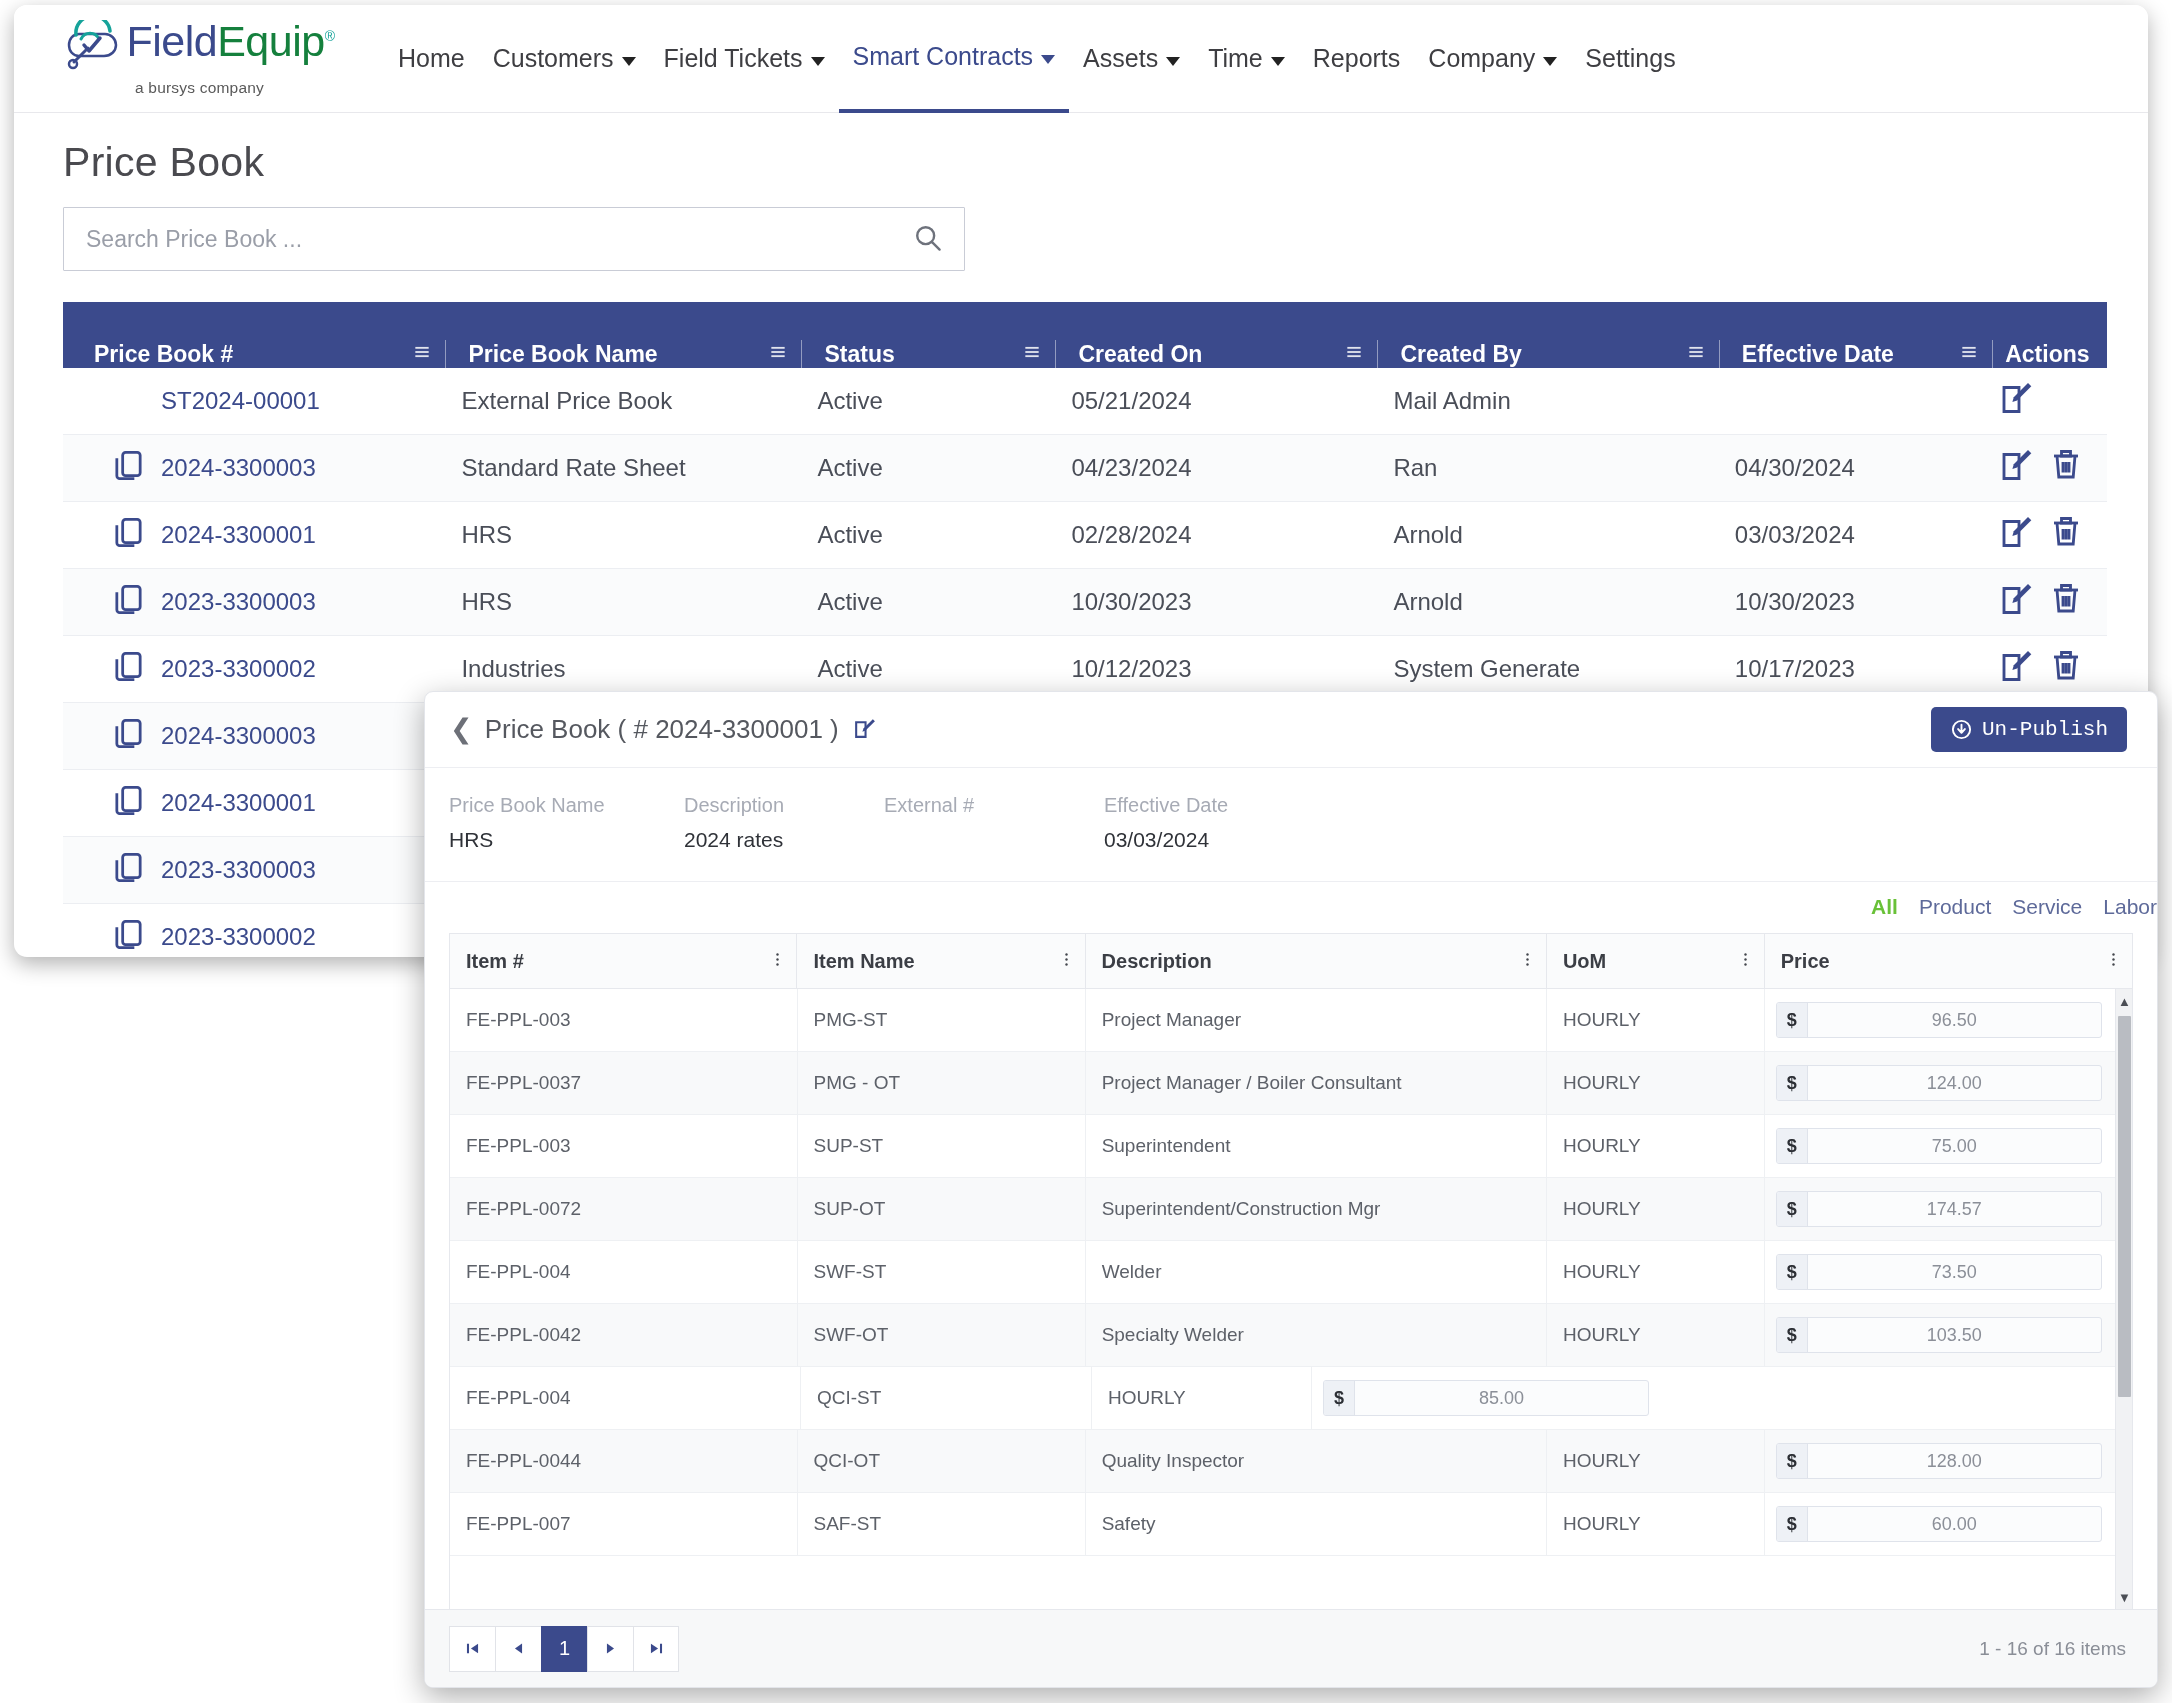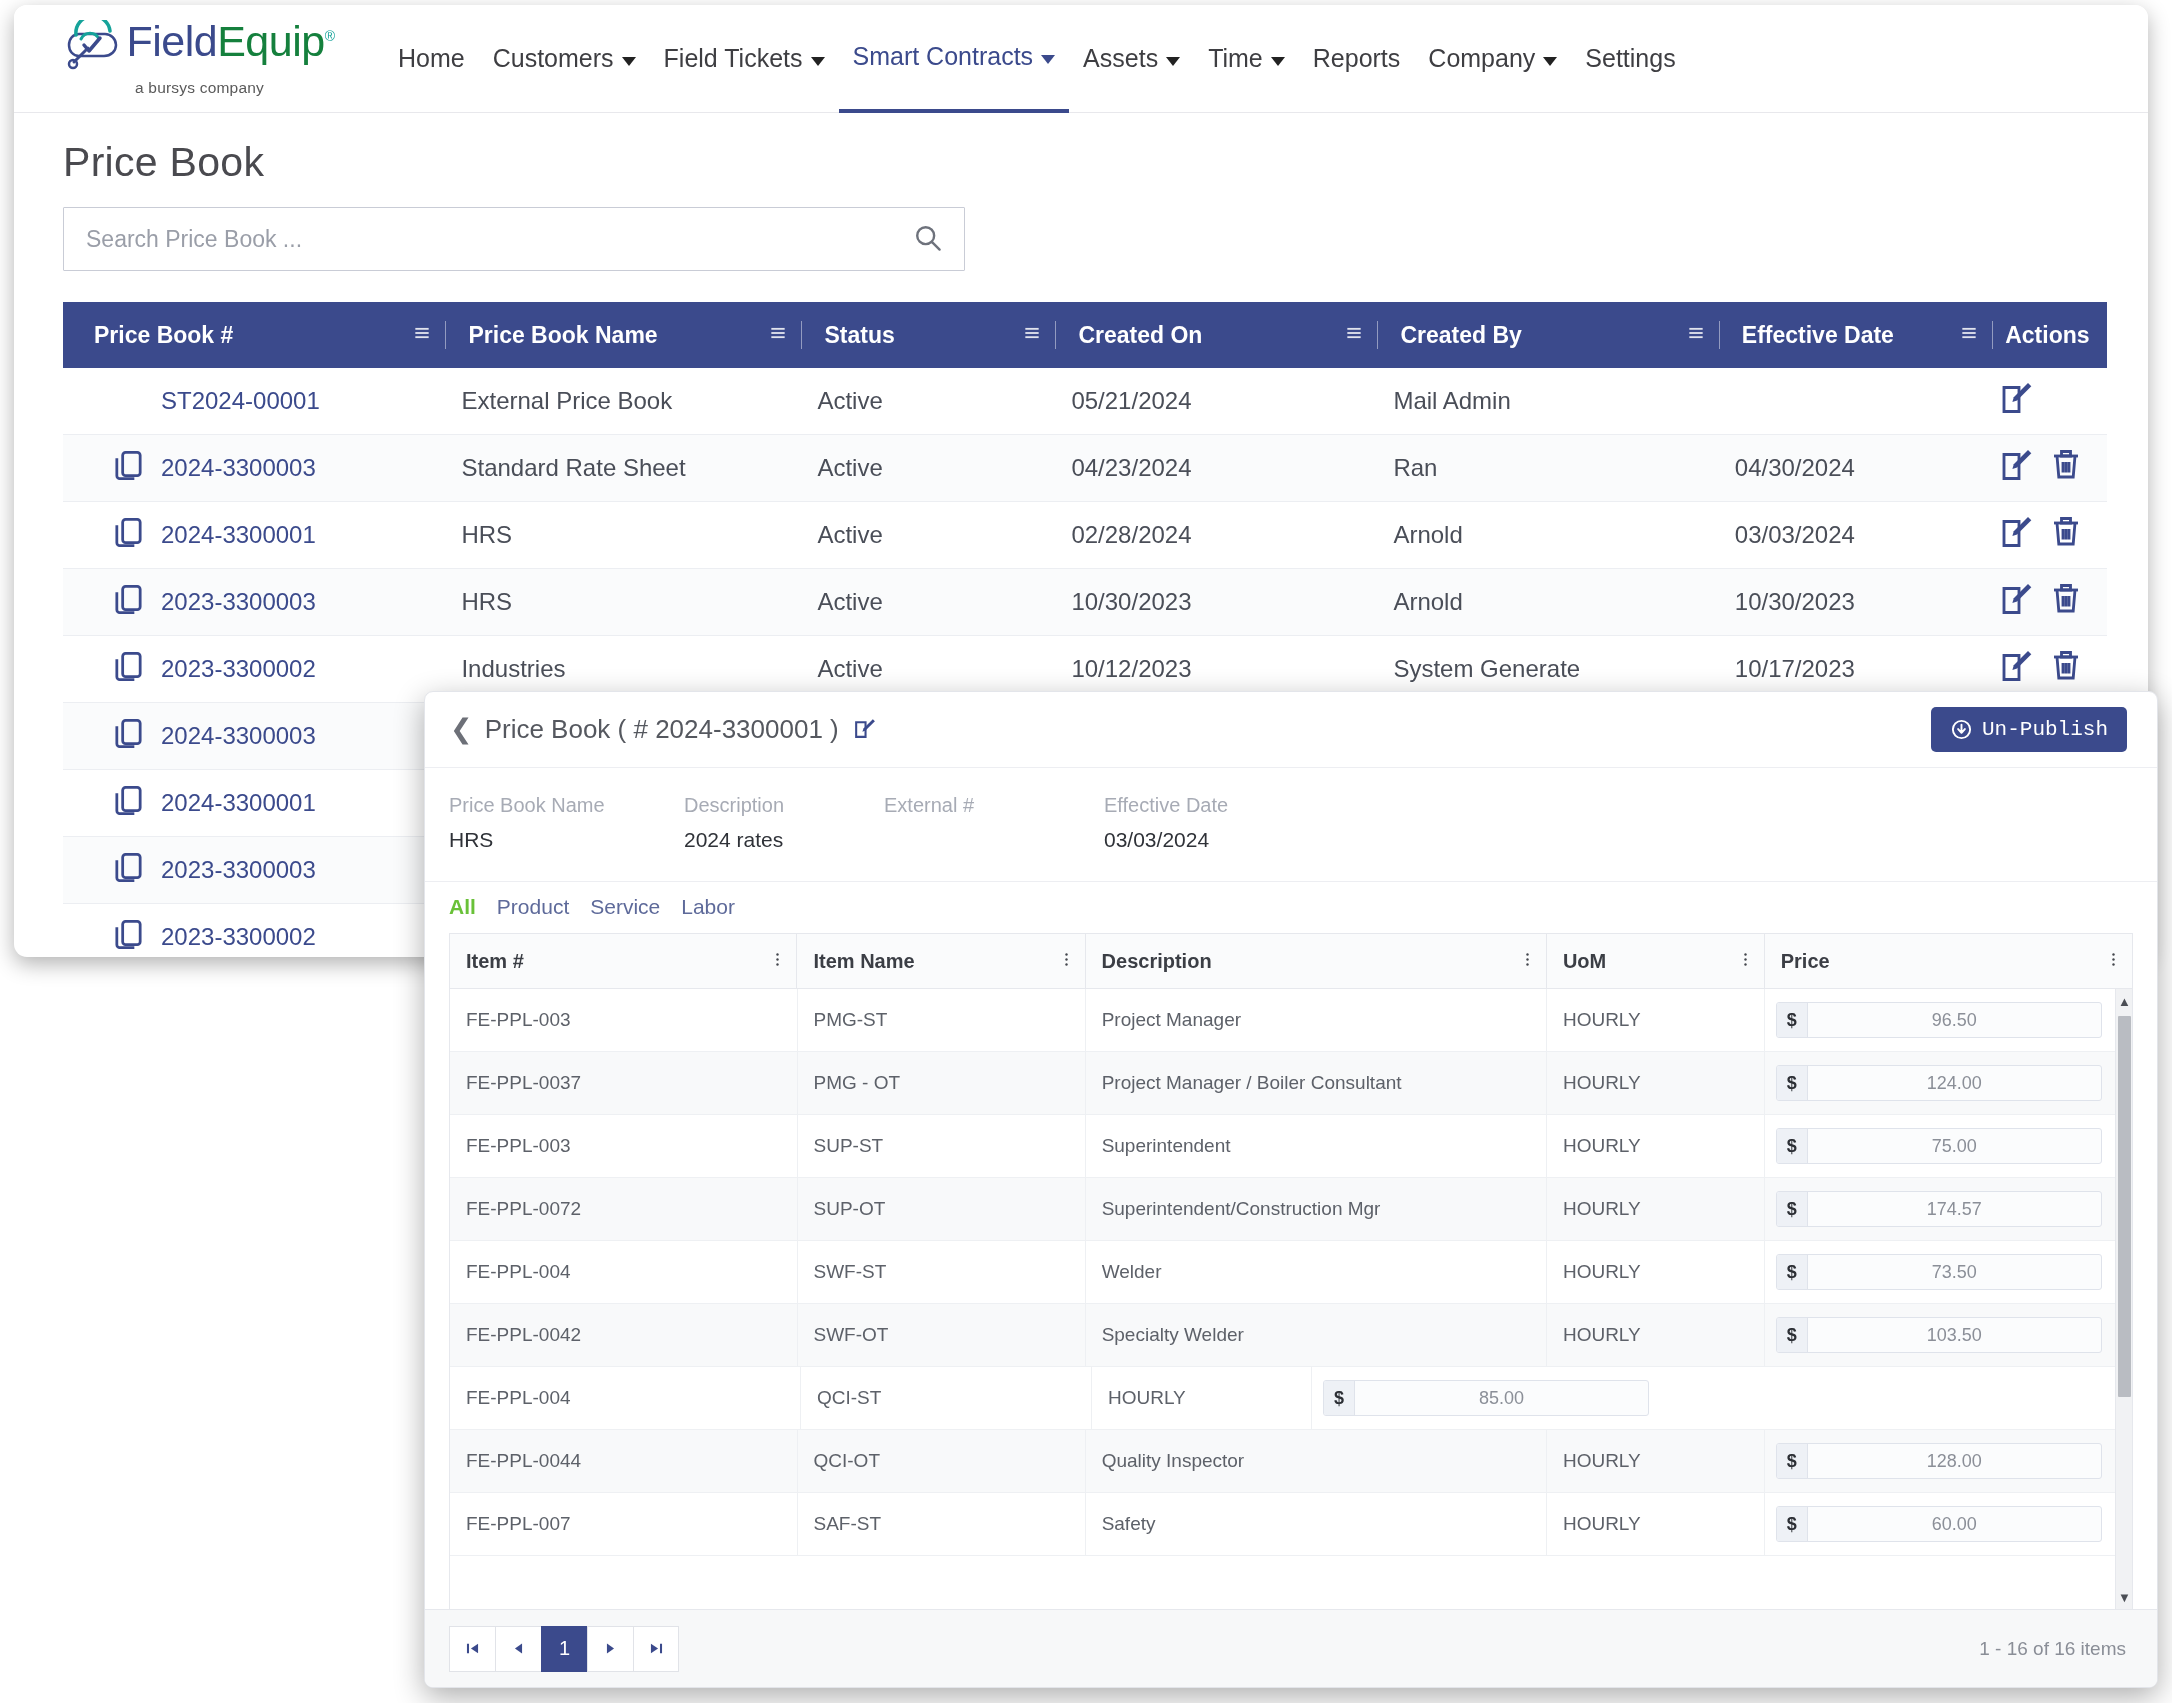--- a/index.html
+++ b/index.html
@@ -49,21 +49,21 @@
     font-family:"Liberation Sans",sans-serif;
   }
   .search-input::placeholder{ color:#9a9ea8; }
   .search-btn{ position:absolute; right:23px; top:50%; transform:translateY(-50%); background:none; border:none; cursor:pointer; }
 
   .grid{ margin:31px 0 0 49px; width:2044px; }
   .grid-head{
     display:flex; align-items:center; background:#3b4a8c; height:66px;
     color:#fff; font-size:23px; font-weight:bold;
   }
-  .gh{ display:flex; align-items:center; height:100%; position:relative; }
+  .gh{ display:flex; align-items:flex-end; height:100%; position:relative; }
   .gh .lbl{ padding-left:7px; }
   .gh .menu-ico{ margin-left:auto; margin-right:13px; opacity:.85; }
   .gh .sep{ width:1px; height:28px; background:rgba(255,255,255,.45); margin-right:2px;}
   .c1{ width:396px; padding-left:24px;}
   .c2{ width:366px; padding-left:13px;}
   .c3{ width:261px; padding-left:13px;}
   .c4{ width:331px; padding-left:13px;}
   .c5{ width:351px; padding-left:13px;}
   .c6{ width:281px; padding-left:13px;}
   .c7{ width:115px; padding-left:3px;}
@@ -94,21 +94,21 @@
     cursor:pointer; font-family:Liberation Mono, monospace;
   }
 
   .m-fields{ display:flex; padding:26px 0 29px 24px; border-bottom:0.5px solid #edeef2;}
   .fld{ display:flex; flex-direction:column; }
   .fld .lab{ font-size:20px; color:#a7abb5; margin-bottom:11px; }
   .fld .val{ font-size:21px; color:#2f3238; }
   .f1{ width:235px;} .f2{ width:200px;} .f3{ width:220px;} .f4{ width:261px;}
 
   .m-tabsbar{ position:relative; height:46px; }
-  .m-tabs{ display:flex; align-items:center; gap:21px; padding:13px 0 0 24px; }
+  .m-tabs{ display:flex; align-items:center; gap:21px; padding:13px 0 0 24px;justify-content:flex-end; }
   .tab{ font-size:21px; color:#5e6a9a; cursor:pointer; }
   .tab.active{ color:#69c138; font-weight:bold; }
 
   .itable-wrap{ margin:5px 24px 0 24px; border:0.5px solid #e6e8ed; border-bottom:none; flex:1; overflow:hidden; position:relative;}
   .it-head{ display:flex; background:#fafbfc; height:55px; border-bottom:0.5px solid #e6e8ed; font-size:20px; color:#3b3e45; font-weight:bold;}
   .it-h{ display:flex; align-items:center; height:100%; border-right:0.5px solid #e6e8ed; position:relative;}
   .it-h .hl{ padding-left:16px; }
   .it-h .dots{ margin-left:auto; margin-right:11px; }
   .k1{ width:351px;} .k2{ width:291px;} .k3{ width:466px;} .k4{ width:220px;} .k5{ width:371px; border-right:none;gap:24px;}
 

